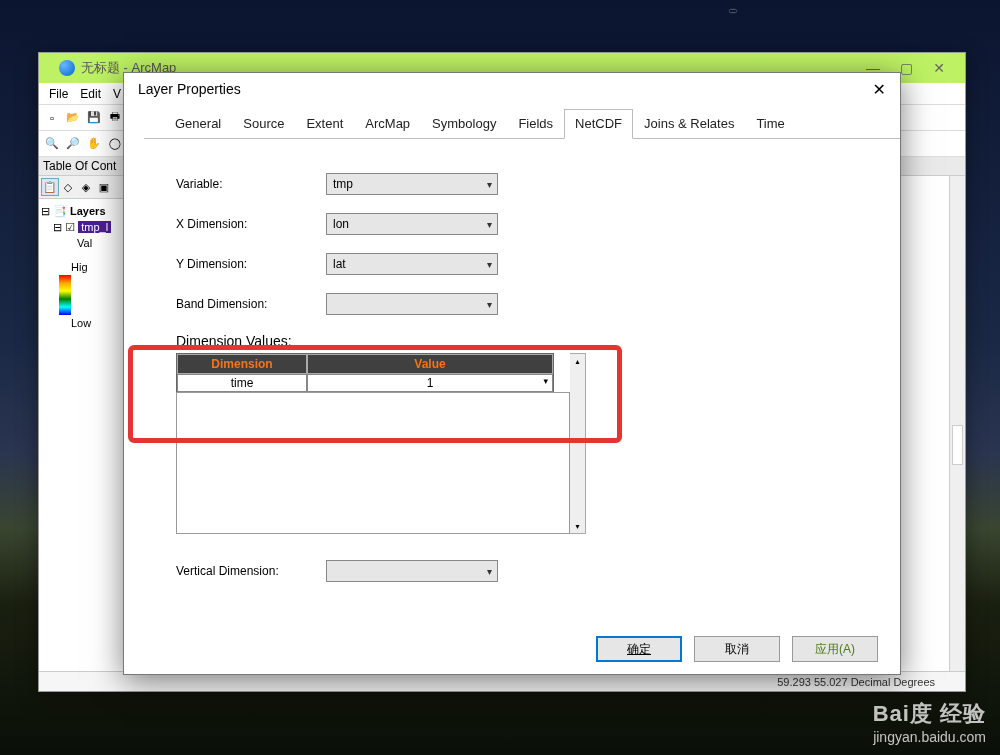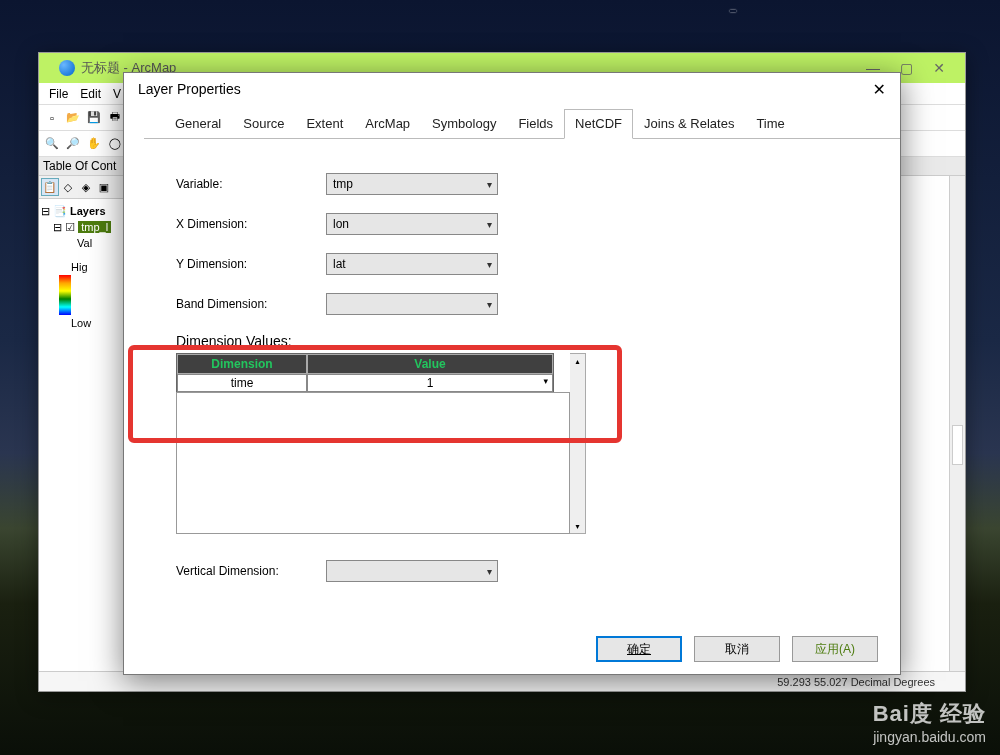--- a/index.html
+++ b/index.html
@@ -53,21 +53,21 @@
   border-bottom:1px solid #ddd;
 }
 .tb-btn { width:18px; height:18px; display:inline-flex; align-items:center; justify-content:center; font-size:11px;}
 .toc-header { background:#eaeaea; padding:2px 4px; font-size:12px; border-bottom:1px solid #ccc;}
 .main-body { display:flex; height:calc(100% - 30px - 22px - 26px - 26px - 20px);}
 .toc { width:100px; border-right:1px solid #ccc; background:#fff; font-size:11px;}
 .toc-tbar { display:flex; gap:0; padding:2px; background:#f0f0f0; border-bottom:1px solid #ccc;}
 .toc-tbar span { width:18px; height:18px; display:inline-flex; align-items:center; justify-content:center; border:1px solid transparent;}
 .toc-tbar span.active { background:#d6e6f6; border:1px solid #6ab;}
 .toc-tree { padding:4px 2px; line-height:16px;}
-.toc-tree .layer-sel { background:#4d7c0f; color:#fff; padding:0 3px;}
+.toc-tree .layer-sel { background:#4c1d95; color:#fff; padding:0 3px;}
 .ramp { width:12px; height:40px; margin-left:18px; background:linear-gradient(180deg, red,orange,yellow,green,cyan,blue);}
 .map-area { flex:1; background:#fff; position:relative;}
 .map-scroll-v { position:absolute; right:0; top:0; bottom:16px; width:16px; background:#efefef; border-left:1px solid #ccc;}
 .map-scroll-v .thumb { position:absolute; left:2px; right:2px; top:50%; height:40px; background:#fff; border:1px solid #ccc;}
 .statusbar { position:absolute; bottom:0; left:0; right:0; height:20px; background:#f6f6f6; border-top:1px solid #ccc; display:flex; align-items:center; justify-content:flex-end; padding-right:30px; font-size:11px; color:#333;}
 
 .dialog {
   position:absolute;
   left:123px; top:72px; width:778px; height:603px;
   background:#fff; border:1px solid #777;
@@ -81,21 +81,21 @@
 .tab.active { border:1px solid #bbb; border-bottom:1px solid #fff; background:#fff;}
 .dlg-body { padding:34px 40px 12px 52px; height:calc(100% - 32px - 32px - 52px); overflow:auto;}
 .form-row { display:flex; align-items:center; margin-bottom:18px;}
 .form-row .lbl { width:150px; font-size:12px;}
 .combo { width:172px; height:22px; background:#e6e6e6; border:1px solid #888; display:flex; align-items:center; padding:0 6px; font-size:12px; position:relative;}
 .combo::after { content:"▾"; position:absolute; right:5px; font-size:10px; color:#333;}
 .highlight-box { position:absolute; border:5px solid #e53530; border-radius:6px; left:128px; top:345px; width:494px; height:98px; pointer-events:none;}
 .dimval-label { font-size:14px; margin-top:16px; margin-bottom:4px;}
 .dimtable-wrap { display:flex;}
 .dimtable { border:1px solid #666; width:378px;}
-.dimtable th { background:#404040; color:#22c55e; font-weight:bold; font-size:12px; padding:2px 0; border:1px solid #aaa;}
+.dimtable th { background:#404040; color:#f97316; font-weight:bold; font-size:12px; padding:2px 0; border:1px solid #aaa;}
 .dimtable th:first-child { width:130px;}
 .dimtable td { font-size:12px; text-align:center; padding:1px 0; border:1px solid #888;}
 .dim-value-cell { position:relative;}
 .dim-value-cell::after { content:"▾"; position:absolute; right:4px; font-size:9px;}
 .dim-listbox { border:1px solid #999; height:142px; width:394px; margin-top:-1px;}
 .dlg-footer { position:absolute; bottom:12px; right:22px; display:flex; gap:12px;}
 .btn { width:86px; height:26px; background:#e6e6e6; border:1px solid #999; font-size:12px; display:flex; align-items:center; justify-content:center; cursor:pointer;}
 .btn.primary { border:2px solid #0078d7; background:#e6e6e6;text-decoration:underline;}
 .btn.disabled { color:#4d7c0f;}
 .watermark { position:absolute; right:14px; bottom:10px; color:rgba(255,255,255,0.75); font-size:14px; text-align:right; font-family: Arial, sans-serif; pointer-events:none;}

